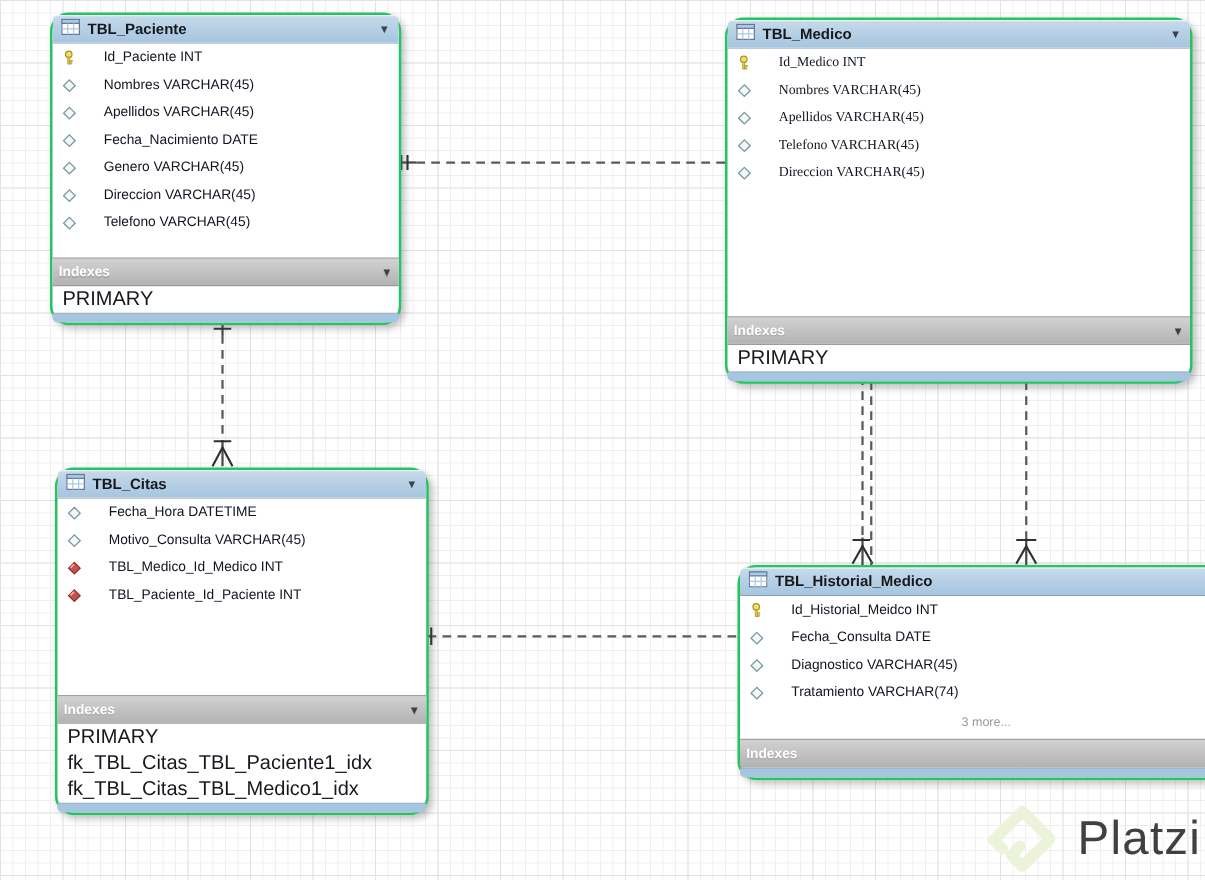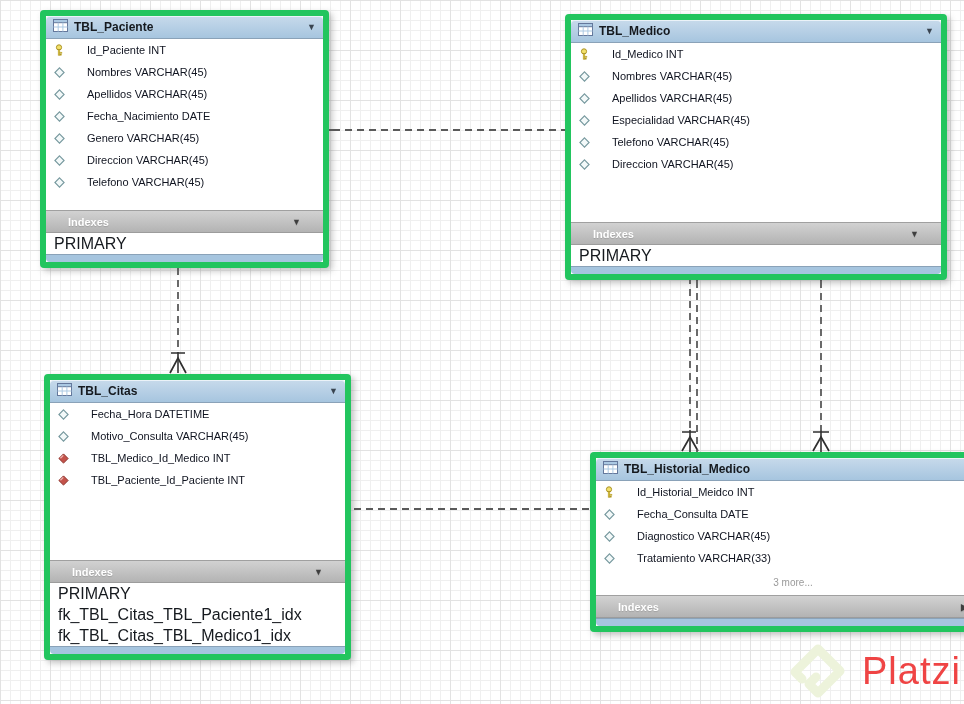--- a/index.html
+++ b/index.html
@@ -12,55 +12,55 @@
       linear-gradient(to bottom, #e2e2e2 1px, transparent 1px),
       linear-gradient(to right, #efefef 1px, transparent 1px),
       linear-gradient(to bottom, #efefef 1px, transparent 1px);
     background-size:50px 50px,50px 50px,10px 10px,10px 10px;
   }
   #rel-layer{position:absolute;left:0;top:0;z-index:1;}
   .rel-dash{stroke:#5a5a5a;stroke-width:1.8;fill:none;stroke-dasharray:7 5;}
   .rel-solid{stroke:#4a4a4a;stroke-width:1.8;fill:none;}
   .rel-mark{stroke:#2f2f2f;stroke-width:1.7;fill:none;}
 
-  .db-table{position:absolute;z-index:2;background:#fff;border:6px solid #22c55e;
-    border-radius:4px;box-shadow:3px 3px 6px rgba(80,80,80,0.35);}
+  .db-table{position:absolute;z-index:2;background:#fff;border:2px solid #22c55e;
+    border-radius:15px;box-shadow:3px 3px 6px rgba(80,80,80,0.35);}
   .tbl-hdr{height:22px;display:flex;align-items:center;gap:6px;padding:0 7px;
     background:linear-gradient(#c7daeb,#a6c5df);
     box-shadow:inset 0 1px 0 rgba(255,255,255,0.65);
     border-bottom:1px solid #8aa2b8;border-radius:4px 4px 0 0;
     font-size:12px;font-weight:bold;color:#15191e;}
   .tbl-hdr .hdr-arrow{margin-left:auto;font-size:9px;color:#3c4document:inherit;color:#394450;}
   .cols{position:relative;}
   .col-row{height:22px;display:flex;align-items:center;gap:22px;padding:0 7px;
     font-size:11px;color:#101420;white-space:nowrap;}
   .col-row .cicon{display:flex;width:12px;justify-content:center;}
   .more-row{height:26px;display:flex;align-items:center;justify-content:center;
     font-size:10px;color:#9a9a9a;}
-  .idx-hdr{height:21px;display:flex;align-items:center;padding:0 22px;
+  .idx-hdr{height:21px;display:flex;align-items:center;padding:0 5px;
     background:linear-gradient(#d2d2d2,#b3b3b3);
     border-top:1px solid #a0a0a0;border-bottom:1px solid #9c9c9c;
     font-size:11px;font-weight:bold;color:#ffffff;text-shadow:0 1px 1px rgba(0,0,0,0.15);gap:42px;}
   .idx-hdr .hdr-arrow{margin-left:auto;font-size:9px;color:#3f3f3f;}
   .idx-row{height:21px;display:flex;align-items:center;padding:0 8px;
     font-size:16px;color:#15191e;}
   .tbl-foot{height:7px;background:#a6c5df;border-top:1px solid #8aa2b8;
     border-radius:0 0 4px 4px;}
 
   .t-paciente{left:40px;top:10px;width:277px;}
   .t-paciente .cols{height:171px;}
-  .t-medico{left:565px;top:14px;width:370px;}
-  .t-medico .cols{height:179px;}
+  .t-medico{left:580px;top:14px;width:370px;}
+  .t-medico .cols{height:214px;font-family:Liberation Serif, serif;}
   .t-citas{left:44px;top:374px;width:295px;}
   .t-citas .cols{height:157px;}
   .t-historial{left:590px;top:452px;width:394px;}
   .t-historial .cols{height:114px;text-align:center;}
 
   #watermark{position:absolute;left:782px;top:636px;z-index:0;display:flex;align-items:center;}
-  #watermark .wm-text{font-size:38px;color:#ef4444;letter-spacing:1px;margin-left:10px;}
+  #watermark .wm-text{font-size:38px;color:#404040;letter-spacing:1px;margin-left:10px;}
 </style>
 </head>
 <body>
 
 <svg id="rel-layer" width="964" height="704">
 
   <g>
     <path class="rel-solid" d="M178,252 L178,268"></path>
     <path class="rel-dash" d="M178,268 L178,352"></path>
     <path class="rel-solid" d="M178,352 L178,373"></path>
@@ -211,28 +211,20 @@
           </svg>
         </span>
         <span>Apellidos VARCHAR(45)</span>
       </div>
       <div class="col-row">
         <span class="cicon">
           <svg width="11" height="11" viewBox="0 0 11 11">
             <path d="M5.5 0.9 L10.1 5.5 L5.5 10.1 L0.9 5.5 Z" fill="#f3f9f9" stroke="#76989e" stroke-width="1.1"></path>
           </svg>
         </span>
-        <span>Especialidad VARCHAR(45)</span>
-      </div>
-      <div class="col-row">
-        <span class="cicon">
-          <svg width="11" height="11" viewBox="0 0 11 11">
-            <path d="M5.5 0.9 L10.1 5.5 L5.5 10.1 L0.9 5.5 Z" fill="#f3f9f9" stroke="#76989e" stroke-width="1.1"></path>
-          </svg>
-        </span>
         <span>Telefono VARCHAR(45)</span>
       </div>
       <div class="col-row">
         <span class="cicon">
           <svg width="11" height="11" viewBox="0 0 11 11">
             <path d="M5.5 0.9 L10.1 5.5 L5.5 10.1 L0.9 5.5 Z" fill="#f3f9f9" stroke="#76989e" stroke-width="1.1"></path>
           </svg>
         </span>
         <span>Direccion VARCHAR(45)</span>
       </div>
@@ -342,21 +334,21 @@
           </svg>
         </span>
         <span>Diagnostico VARCHAR(45)</span>
       </div>
       <div class="col-row">
         <span class="cicon">
           <svg width="11" height="11" viewBox="0 0 11 11">
             <path d="M5.5 0.9 L10.1 5.5 L5.5 10.1 L0.9 5.5 Z" fill="#f3f9f9" stroke="#76989e" stroke-width="1.1"></path>
           </svg>
         </span>
-        <span>Tratamiento VARCHAR(33)</span>
+        <span>Tratamiento VARCHAR(74)</span>
       </div>
       <div class="more-row">3 more...</div>
     </div>
   <div class="idx-hdr">
     <span>Indexes</span>
     <span class="hdr-arrow">▶</span>
   </div>
   <div></div>
   <div class="tbl-foot"></div>
 </div>

